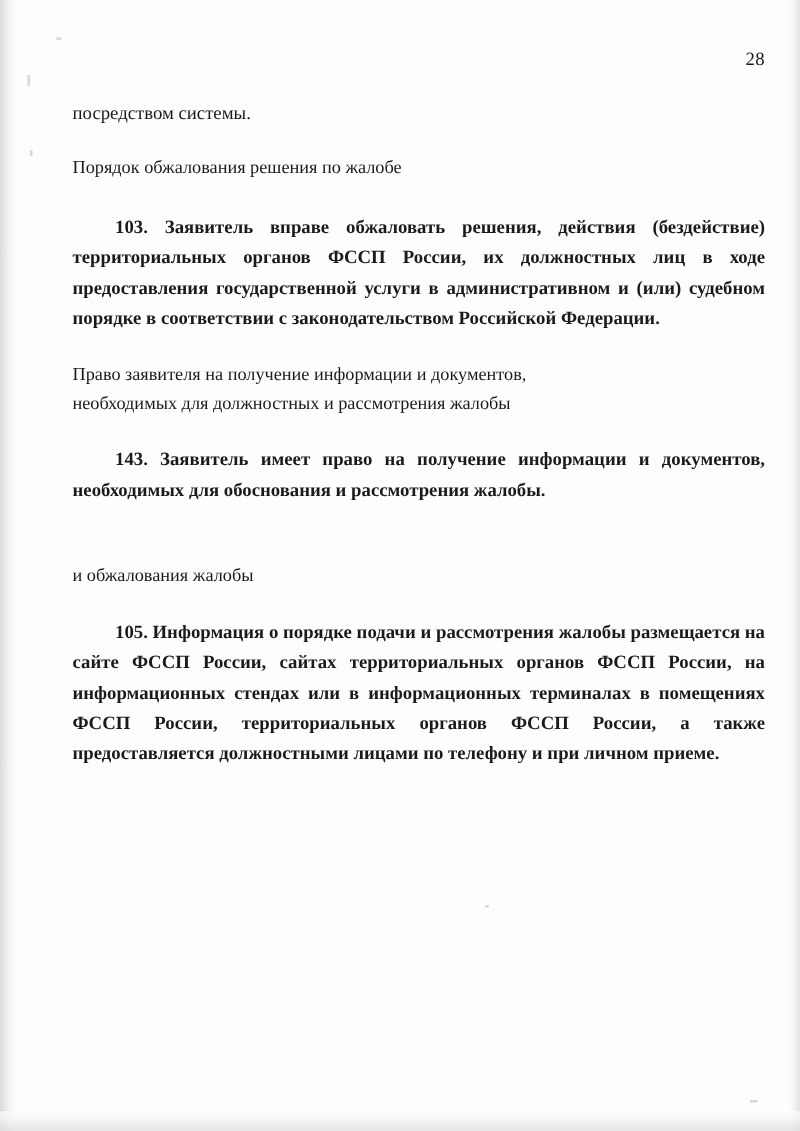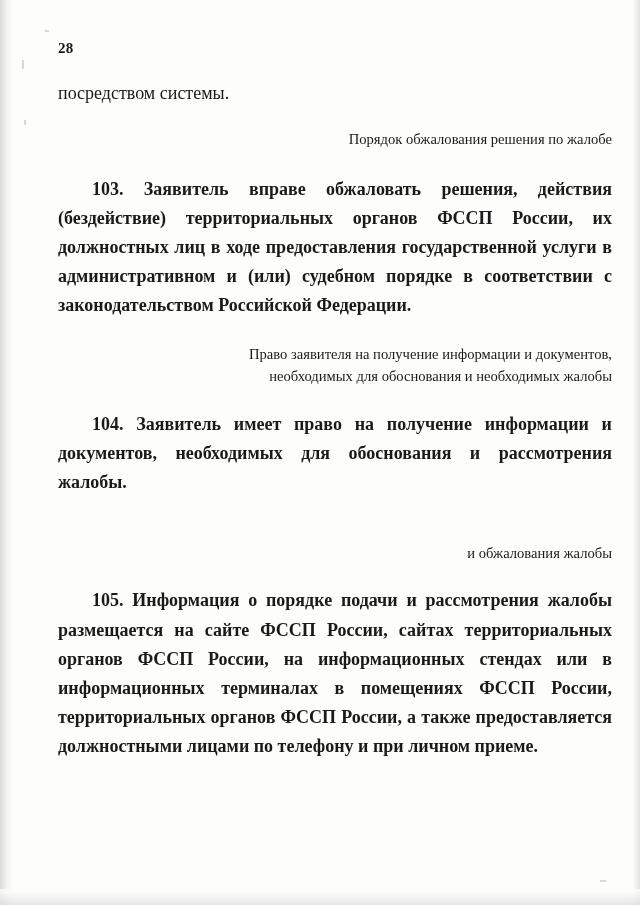--- a/index.html
+++ b/index.html
@@ -45,44 +45,43 @@
     background: #b9b9b5;
     opacity: .55;
   }
   .content {
     position: absolute;
     left: 58px;
     top: 40px;
     width: 554px;
   }
   .page-number {
-    text-align: left;
+    text-align: right;
     font-size: 15px;
     margin: 0 0 22px 0;
     letter-spacing: .3px;
-    font-weight: bold;
   }
   p {
     margin: 0;
-    font-size: 18px;
+    font-size: 15px;
     line-height: 1.62;
   }
   .body-justify {
     text-align: justify;
     text-justify: inter-word;
   }
   .indent {
     text-indent: 34px;
     font-weight: bold;
   }
   .lead-line {
     margin-bottom: 20px;
   }
   .heading {
-    text-align: right;
+    text-align: left;
     font-size: 14.6px;
     line-height: 1.55;
     margin: 18px 0 24px 0;
   }
   .heading.tight {
     margin-bottom: 22px;
   }
   .para {
     margin-bottom: 22px;
   }
@@ -110,24 +109,24 @@
     <div class="page-number">28</div>
 
     <p class="body-justify lead-line">посредством системы.</p>
 
     <p class="heading">Порядок обжалования решения по жалобе</p>
 
     <p class="body-justify indent para">103. Заявитель вправе обжаловать решения, действия (бездействие) территориальных органов ФССП России, их должностных лиц в ходе предоставления государственной услуги в административном и (или) судебном порядке в соответствии с законодательством Российской Федерации.</p>
 
     <p class="heading tight">
       <span>Право заявителя на получение информации и документов,</span><br>
-      <span>необходимых для обоснования и необходимых жалобы</span>
+      <span>необходимых для должностных и рассмотрения жалобы</span>
     </p>
 
-    <p class="body-justify indent para">104. Заявитель имеет право на получение информации и документов, необходимых для обоснования и рассмотрения жалобы.</p>
+    <p class="body-justify indent para">143. Заявитель имеет право на получение информации и документов, необходимых для обоснования и рассмотрения жалобы.</p>
 
     <p class="heading tight">
       <br>
       <span>и обжалования жалобы</span>
     </p>
 
     <p class="body-justify indent para-last">105. Информация о порядке подачи и рассмотрения жалобы размещается на сайте ФССП России, сайтах территориальных органов ФССП России, на информационных стендах или в информационных терминалах в помещениях ФССП России, территориальных органов ФССП России, а также предоставляется должностными лицами по телефону и при личном приеме.</p>
 
   </div>
 </div>

